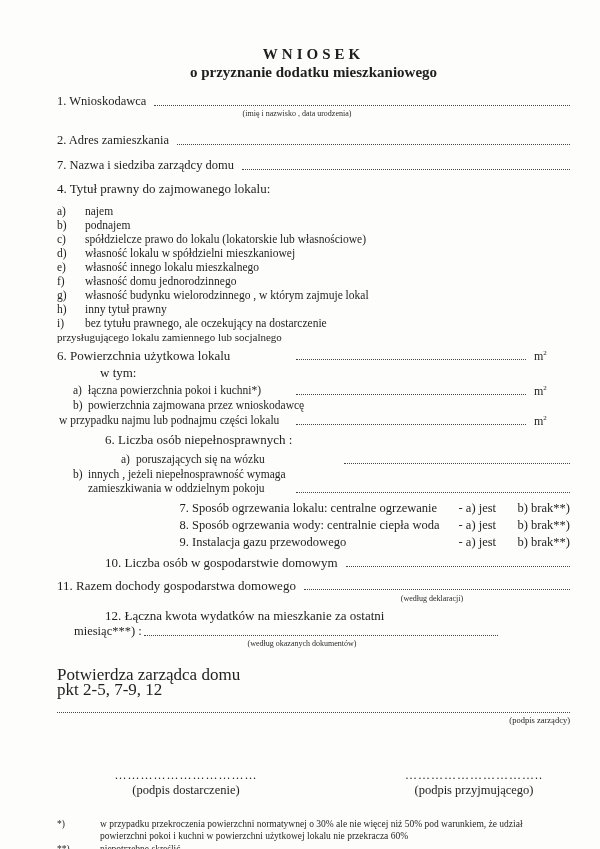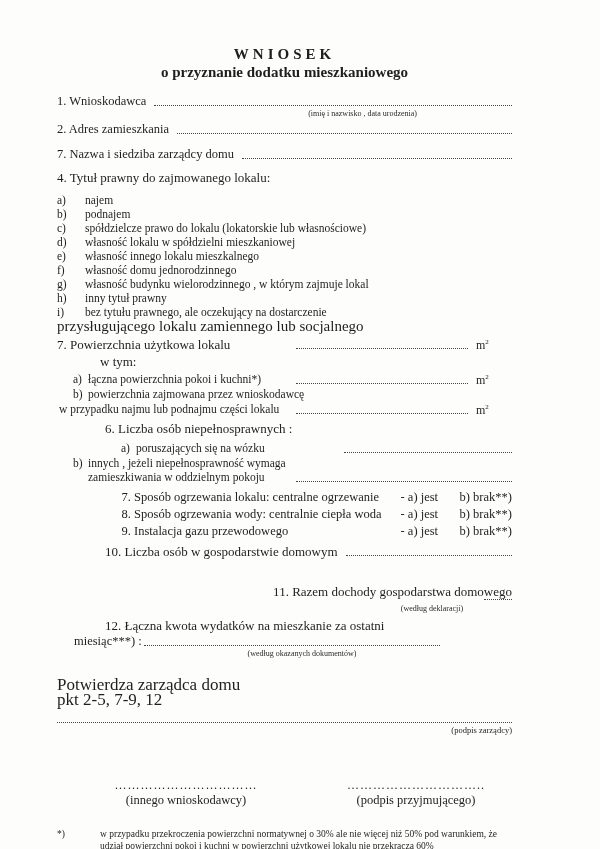--- a/index.html
+++ b/index.html
@@ -1,63 +1,63 @@
 <!DOCTYPE html>
 <html><head>
 <meta charset="utf-8">
 <style>
   html,body{margin:0;padding:0;background:#ffffff;}
   .page{
     width:600px;height:849px;box-sizing:border-box;
-    padding:46px 88px 0 57px;
+    padding:46px 30px 0 57px;
     background:#fdfdfc;
     font-family:"Liberation Serif","DejaVu Serif",serif;
     color:#1e1e1e;
     overflow:hidden;
     position:relative;
   }
   .title{text-align:center;font-size:15px;font-weight:bold;letter-spacing:4px;}
   .subtitle{text-align:center;font-size:15px;font-weight:bold;margin:1px 0 13px 0;}
 
   .row{display:flex;align-items:flex-end;font-size:12.5px;line-height:15px;}
   .lbl{white-space:nowrap;}
   .dots{flex:1;border-bottom:1.4px dotted #454545;margin:0 0 3px 8px;height:1px;}
   .rpad{padding-right:28px;}
   .rowgap{margin-top:10px;}
 
   .cap{font-size:8px;color:#2a2a2a;line-height:10px;}
-  .cap-applicant{margin:0 0 3px 120px;width:240px;text-align:right;font-family:Liberation Serif, serif;}
+  .cap-applicant{margin:0 0 14px 120px;width:240px;text-align:center;font-family:Liberation Serif, serif;}
   .cap-income{margin:1px 0 2px 290px;width:170px;text-align:center;}
   .cap-expenses{margin:0 0 0 70px;width:350px;text-align:center;}
 
   .sec-head{font-size:13px;margin:8px 0 7px 0;}
   .li{display:flex;font-size:11.5px;line-height:14px;}
   .li-letter{width:28px;flex:none;}
-  .cont{font-size:15px;line-height:14px;margin-bottom:3px;}
+  .cont{font-size:11px;line-height:14px;margin-bottom:3px;}
 
   .num-label{font-size:13px;}
   .labelcol{width:231px;flex:none;display:flex;white-space:nowrap;}
   .subtxt{font-size:11.5px;}
   .letter{width:15px;flex:none;font-size:11.5px;}
   .ind16{width:16px;flex:none;}
   .ind2{width:2px;flex:none;}
   .ind31{width:31px;flex:none;}
   .ind17{width:17px;flex:none;}
   .subline{display:flex;font-size:11.5px;line-height:14px;}
   .unit{flex:none;width:36px;padding-left:8px;font-size:12px;line-height:13px;}
   .unit sup{font-size:7px;}
   .wtym{font-size:13px;margin:2px 0 2px 43px;line-height:15px;}
 
   .optrow{display:flex;font-size:12.5px;line-height:17px;justify-content:flex-end;}
   .optlbl{width:279px;flex:none;white-space:nowrap;}
   .opta{width:59px;flex:none;}
   .optb{flex:none;}
 
   .mt4{margin-top:4px;margin-left:48px;}
-  .mt8{margin-top:25px;flex-direction:column;}
+  .mt8{margin-top:8px;}
 
   .confirm-line{font-size:17px;line-height:15px;}
   .dots-full{border-bottom:1.4px dotted #454545;height:10px;margin-top:5px;}
   .cap-manager{font-size:8.5px;text-align:right;margin-top:2px;}
 
   .sig-row{display:flex;justify-content:space-between;margin-top:44px;}
   .sig{text-align:center;}
   .sig-left{margin-left:48px;width:162px;}
   .sig-right{margin-right:8px;width:176px;}
   .sig-dots{font-size:12px;letter-spacing:1px;line-height:13px;}
@@ -127,21 +127,21 @@
     <span>inny tytuł prawny</span>
   </div>
   <div class="li">
     <span class="li-letter">i)</span>
     <span>bez tytułu prawnego, ale oczekujący na dostarczenie</span>
   </div>
   <div class="cont">przysługującego lokalu zamiennego lub socjalnego</div>
 
   <div class="row">
     <span class="labelcol">
-        <span class="num-label">7. Powierzchnia użytkowa lokalu</span>
+        <span class="num-label">6. Powierzchnia użytkowa lokalu</span>
       </span>
     <span class="dots"></span>
     <span class="unit"><span>m</span><sup>2</sup></span>
   </div>
   <div class="wtym">w tym:</div>
 
   <div class="row">
     <span class="labelcol">
       <span class="ind16"></span>
       <span class="letter">a)</span>
@@ -223,21 +223,21 @@
   <div class="cap cap-expenses">(według okazanych dokumentów)</div>
 
   <div class="confirm-line" style="margin-top:18px;">Potwierdza zarządca domu</div>
   <div class="confirm-line">pkt 2-5, 7-9, 12</div>
   <div class="dots-full"></div>
   <div class="cap-manager">(podpis zarządcy)</div>
 
   <div class="sig-row">
     <div class="sig sig-left">
       <div class="sig-dots">……………………………</div>
-      <div class="sig-cap">(innego wnioskodawcy)</div>
+      <div class="sig-cap">(podpis dostarczenie)</div>
     </div>
     <div class="sig sig-right">
       <div class="sig-dots">…………………………..</div>
       <div class="sig-cap">(podpis przyjmującego)</div>
     </div>
   </div>
 
   <div class="footnotes">
     <div class="fn">
       <span class="fn-marker">*)</span>

